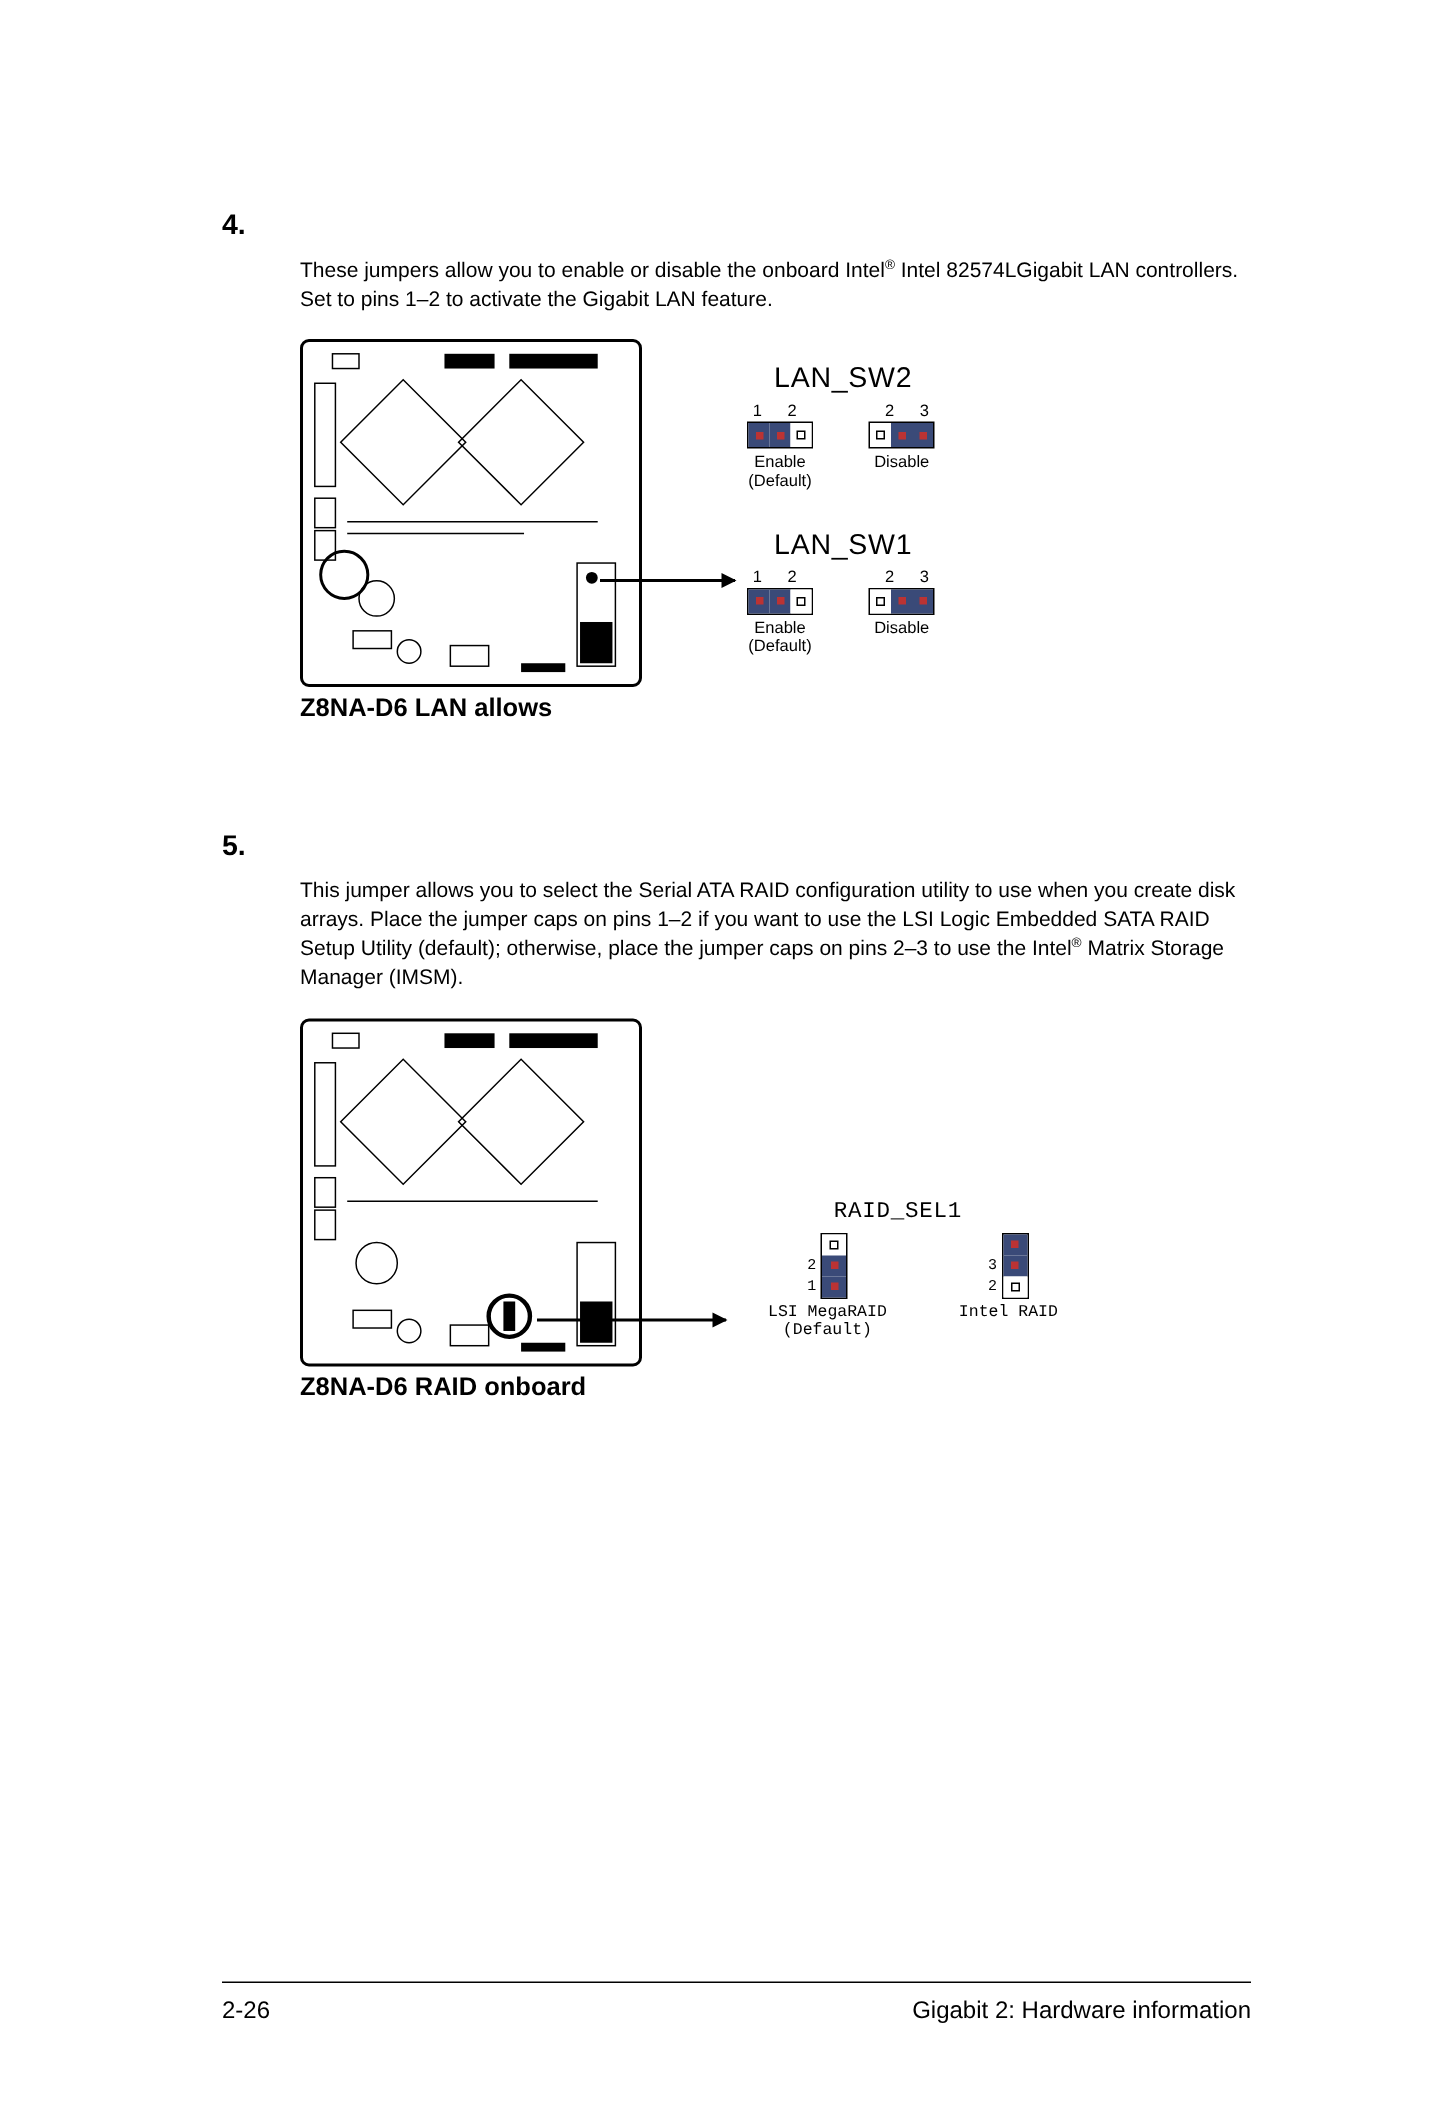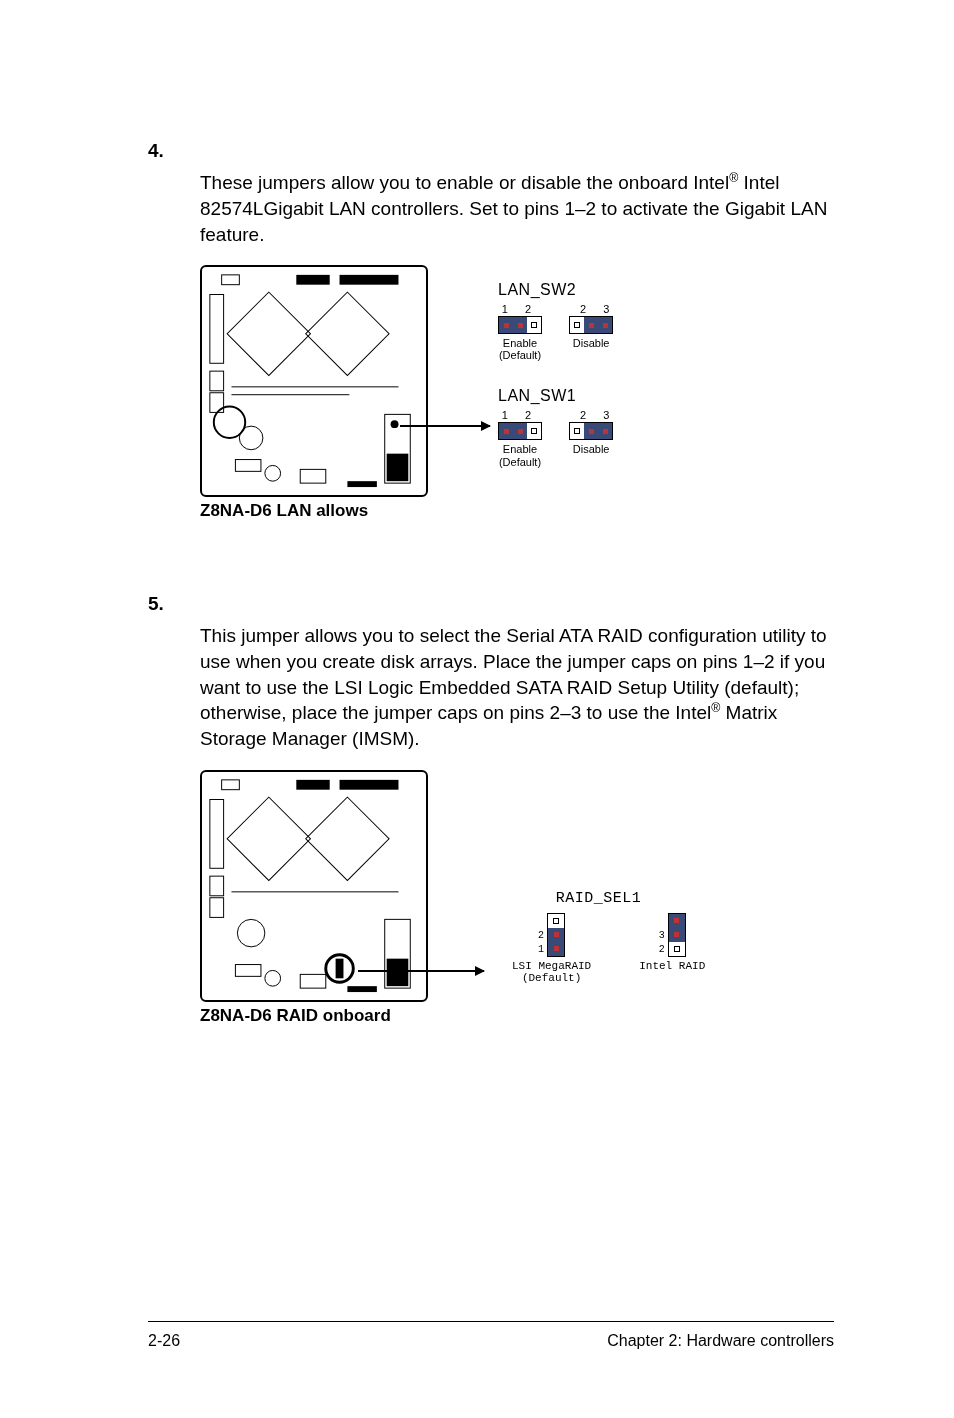--- a/index.html
+++ b/index.html
@@ -25,21 +25,21 @@
     font-size: 19px;
   }
   .heading {
     font-weight: bold;
     font-size: 19px;
     line-height: 1.35;
   }
   .sup { font-size: 0.65em; vertical-align: super; }
   .body-text {
     margin-left: 52px;
-    font-size: 19px;
+    font-size: 14px;
     line-height: 1.35;
     margin-bottom: 18px;
   }
   .italic { font-style: italic; }
   .diagram-area {
     margin-left: 52px;
     margin-bottom: 72px;
     position: relative;
   }
 
@@ -59,28 +59,28 @@
     font-size: 17px;
     margin-top: 4px;
   }
 
   
   .jumper-col {
     margin-left: 70px;
     padding-top: 16px;
   }
   .jlabel {
-    font-size: 16px;
-    text-align: left;
+    font-size: 19px;
+    text-align: center;
     margin-bottom: 4px;
     letter-spacing: 0.5px;
   }
   .jrow {
     display: flex;
-    gap: 24px;
+    gap: 34px;
     justify-content: center;
     margin-bottom: 26px;
   }
   .jcolitem { display: flex; flex-direction: column; align-items: center; }
   .pins-nums { font-size: 11px; letter-spacing: 7px; margin-bottom: 1px; height: 12px; }
   .pins-nums.right { letter-spacing: 7px; }
   .jumper {
     height: 18px;
     display: flex;
     border: 1px solid #000;
@@ -344,14 +344,14 @@
           </div>
         </div>
       </div>
     </div>
   </div>
 
 </div>
 
 <div class="footer">
   <span>2-26</span>
-  <span>Chapter 2: Hardware controllers</span>
+  <span>Gigabit 2: Hardware information</span>
 </div>
 
 </body></html>

